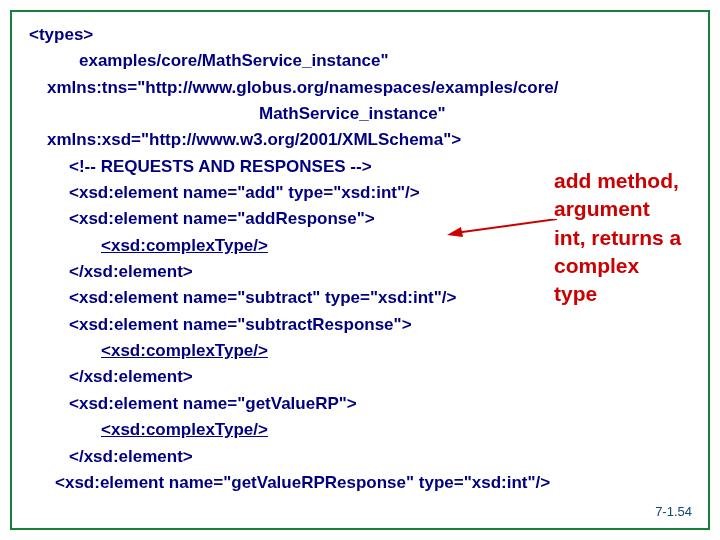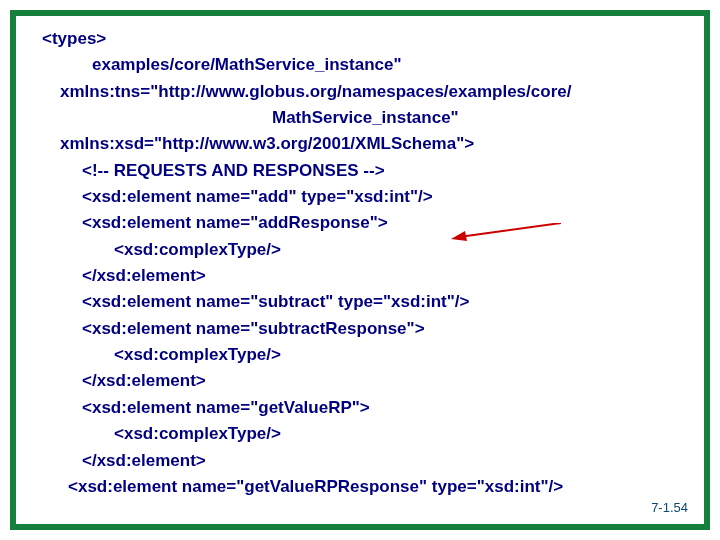--- a/index.html
+++ b/index.html
@@ -5,35 +5,35 @@
   * { margin: 0; padding: 0; box-sizing: border-box; }
   body {
     width: 720px;
     height: 540px;
     background: #fff;
     font-family: Arial, Helvetica, sans-serif;
     position: relative;
     overflow: hidden;
   }
   .container {
-    border: 6px solid #15803d;
+    border: 2px solid #15803d;
     width: 700px;
     height: 520px;
     margin: 10px;
-    padding: 10px 26px;
+    padding: 10px 17px;
     position: relative;
     color: #000080;
     font-weight: bold;
     font-size: 17px;
     line-height: 1.55;
   }
   .ind1 { padding-left: 50px; }
   .ind1b { padding-left: 18px; }
   .ind2 { padding-left: 40px; }
-  .ind3 { padding-left: 72px; }
+  .ind3 { padding-left: 72px; text-decoration: underline; }
   .ind4 { padding-left: 26px; }
   .centerblk { padding-left: 230px; }
   .annotation {
     position: absolute;
     right: 24px;
     top: 155px;
     width: 130px;
     color: #cc0000;
     font-weight: bold;
     font-size: 21px;
@@ -73,20 +73,21 @@
   <div class="ind2">&lt;/xsd:element&gt;</div>
   <div class="ind2">&lt;xsd:element name="subtract" type="xsd:int"/&gt;</div>
   <div class="ind2">&lt;xsd:element name="subtractResponse"&gt;</div>
   <div class="ind3">&lt;xsd:complexType/&gt;</div>
   <div class="ind2">&lt;/xsd:element&gt;</div>
   <div class="ind2">&lt;xsd:element name="getValueRP"&gt;</div>
   <div class="ind3">&lt;xsd:complexType/&gt;</div>
   <div class="ind2">&lt;/xsd:element&gt;</div>
   <div class="ind4">&lt;xsd:element name="getValueRPResponse" type="xsd:int"/&gt;</div>
 
+  <div class="annotation">add method, argument int, returns a complex type</div>
 
   <svg class="arrow" viewBox="0 0 110 22">
     <line x1="110" y1="0" x2="8" y2="14" stroke="#cc0000" stroke-width="2"></line>
     <polygon points="0,16 14,8 16,18" fill="#cc0000"></polygon>
   </svg>
 
   <div class="slidenum">7-1.54</div>
 </div>
 
 </body></html>

